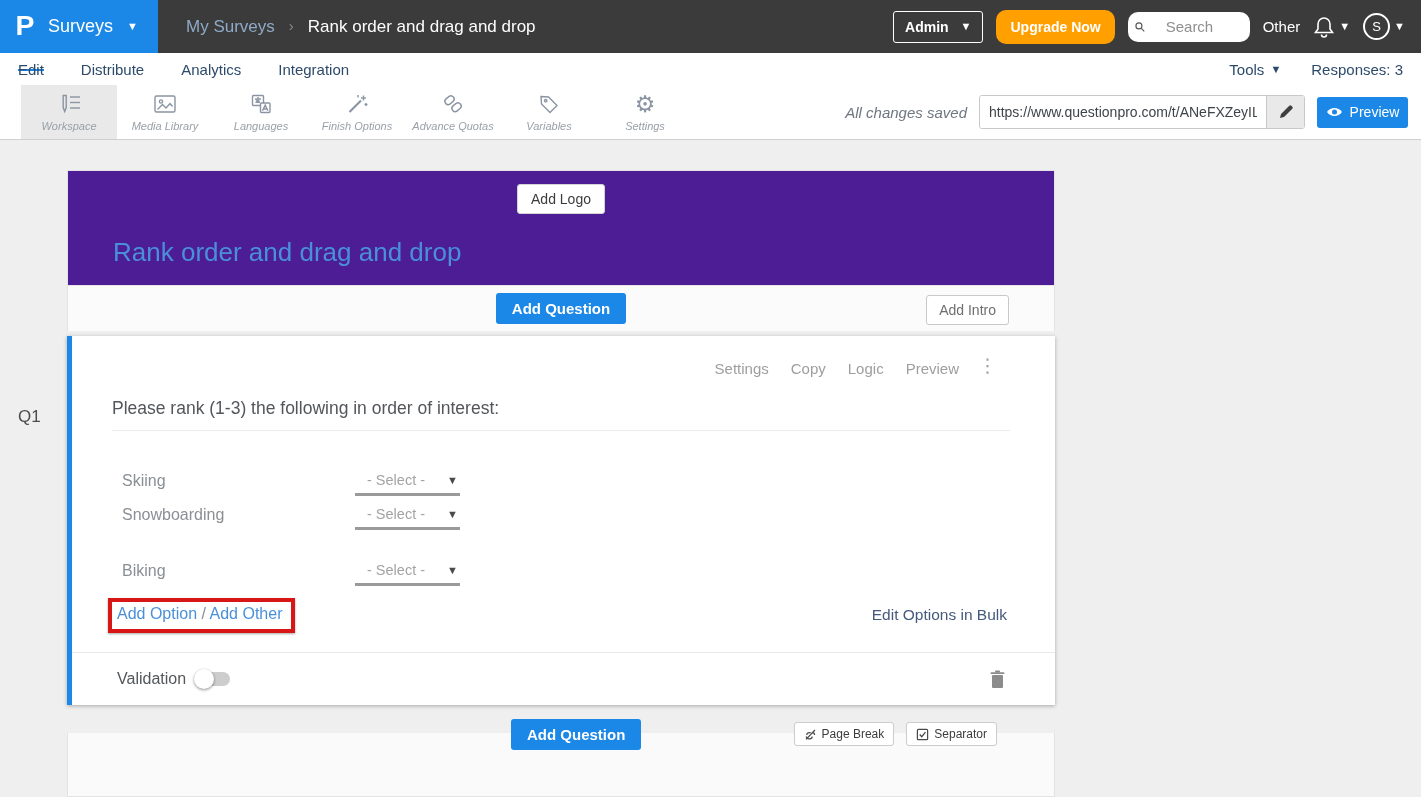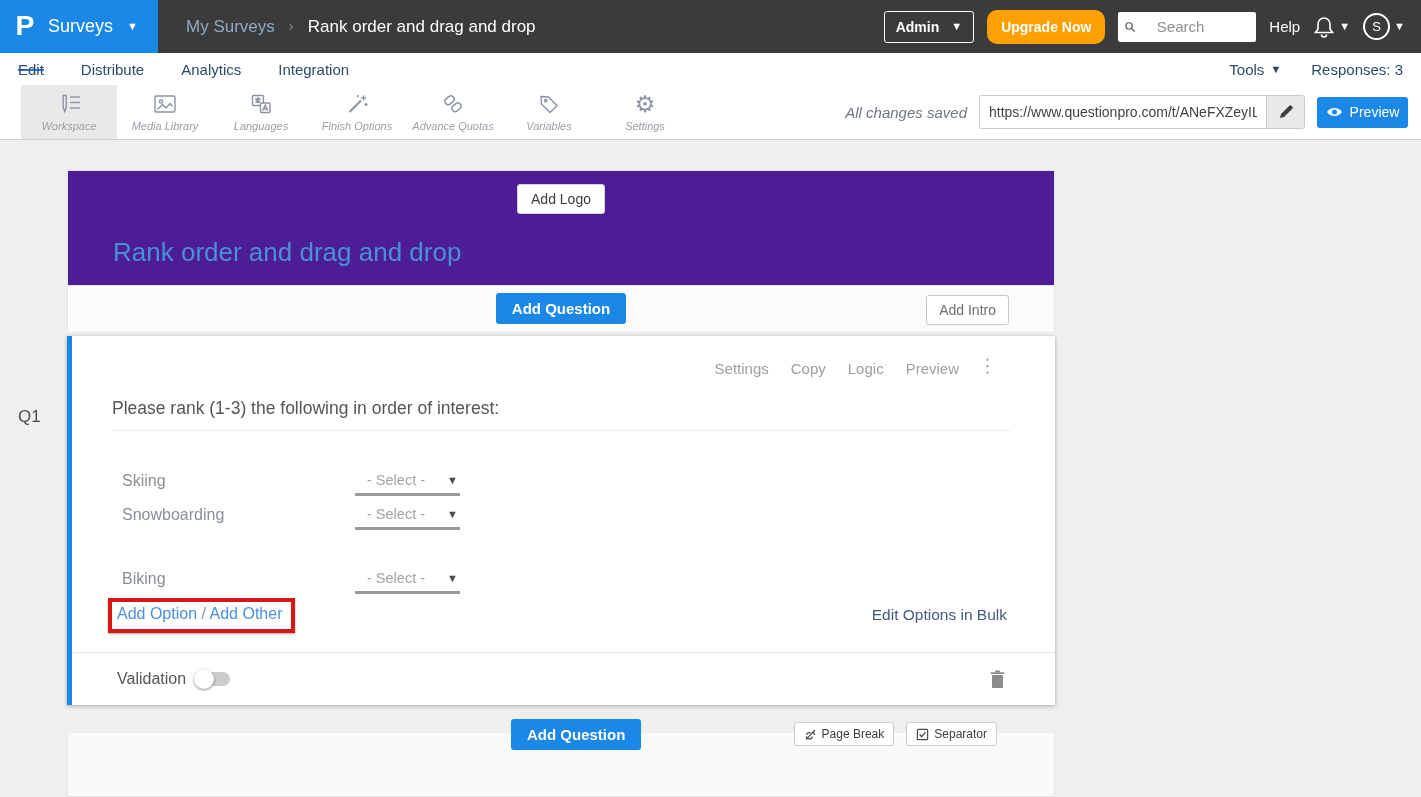--- a/index.html
+++ b/index.html
@@ -21,21 +21,21 @@
   .logo-block .caret { color:#fff; }
   .breadcrumb { display:flex; gap:14px; margin-left:28px; font-size:17px; }
   .crumb-parent { color:#8fa9c6; cursor:pointer; }
   .crumb-sep { color:#8a8a8a; font-size:15px; }
   .crumb-current { color:#fdfdfd; }
   .header-right { margin-left:auto; display:flex; align-items:center; gap:13px; padding-right:16px; }
   .admin-btn { border:1px solid #fff; border-radius:3px; color:#fff; font-size:14px; font-weight:bold;
     padding:7px 11px; display:flex; align-items:center; gap:12px; background:transparent; cursor:pointer; }
   .upgrade-btn { background:#ff9f00; border:none; border-radius:10px; color:#fff; font-size:14px; font-weight:bold;
     padding:9px 14px; cursor:pointer; }
-  .search-box { width:138px; height:30px; background:#fff; border-radius:2px; display:flex; align-items:center; padding:0 7px; gap:21px; }
+  .search-box { width:122px; height:30px; background:#fff; border-radius:10px; display:flex; align-items:center; padding:0 7px; gap:21px; }
   .search-box input { border:none; outline:none; width:100%; font-size:15px; color:#444; font-family:inherit; background:transparent; }
   .search-box input::placeholder { color:#8f8f8f; }
   .help-link { color:#fff; font-size:15px; cursor:pointer; }
   .bell-wrap, .avatar-wrap { display:flex; align-items:center; gap:4px; cursor:pointer; }
   .bell-wrap .caret, .avatar-wrap .caret { color:#fff; }
   .avatar-circle { width:27px; height:27px; border:2px solid #fff; border-radius:50%; color:#fff;
     display:flex; align-items:center; justify-content:center; font-size:13px; }
 
   
   .nav-row { height:32px; background:#fff; display:flex; align-items:center; padding:16px 18px; }
@@ -135,21 +135,21 @@
       <span class="caret">▼</span>
     </button>
     <button class="upgrade-btn">Upgrade Now</button>
     <div class="search-box">
       <svg width="14" height="14" viewBox="0 0 14 14">
         <circle cx="5.5" cy="5.5" r="4.2" fill="none" stroke="#555" stroke-width="1.6"></circle>
         <line x1="8.8" y1="8.8" x2="13" y2="13" stroke="#555" stroke-width="1.6"></line>
       </svg>
       <input type="text" placeholder="Search" style="">
     </div>
-    <span class="help-link">Help</span>
+    <span class="help-link">Other</span>
     <div class="bell-wrap">
       <svg width="22" height="24" viewBox="0 0 22 24">
         <path d="M11 3 a6 6 0 0 1 6 6 v5 l2.5 3.5 H2.5 L5 14 V9 a6 6 0 0 1 6-6 z" fill="none" stroke="#fff" stroke-width="1.6"></path>
         <path d="M8.5 19.5 a2.5 2.5 0 0 0 5 0" fill="none" stroke="#fff" stroke-width="1.6"></path>
       </svg>
       <span class="caret">▼</span>
     </div>
     <div class="avatar-wrap">
       <div class="avatar-circle">S</div>
       <span class="caret">▼</span>
@@ -299,21 +299,21 @@
         <span class="select-caret">▼</span>
       </span>
     </div>
     <div class="opt-row" style="top:170px;">
       <span class="opt-label">Snowboarding</span>
       <span class="select-box">
         <span class="select-text">- Select -</span>
         <span class="select-caret">▼</span>
       </span>
     </div>
-    <div class="opt-row" style="top:234px;">
+    <div class="opt-row" style="top:226px;">
       <span class="opt-label">Biking</span>
       <span class="select-box">
         <span class="select-text">- Select -</span>
         <span class="select-caret">▼</span>
       </span>
     </div>
 
     <div class="add-links">
       <a>Add Option</a>
       <span class="links-sep">/</span>

